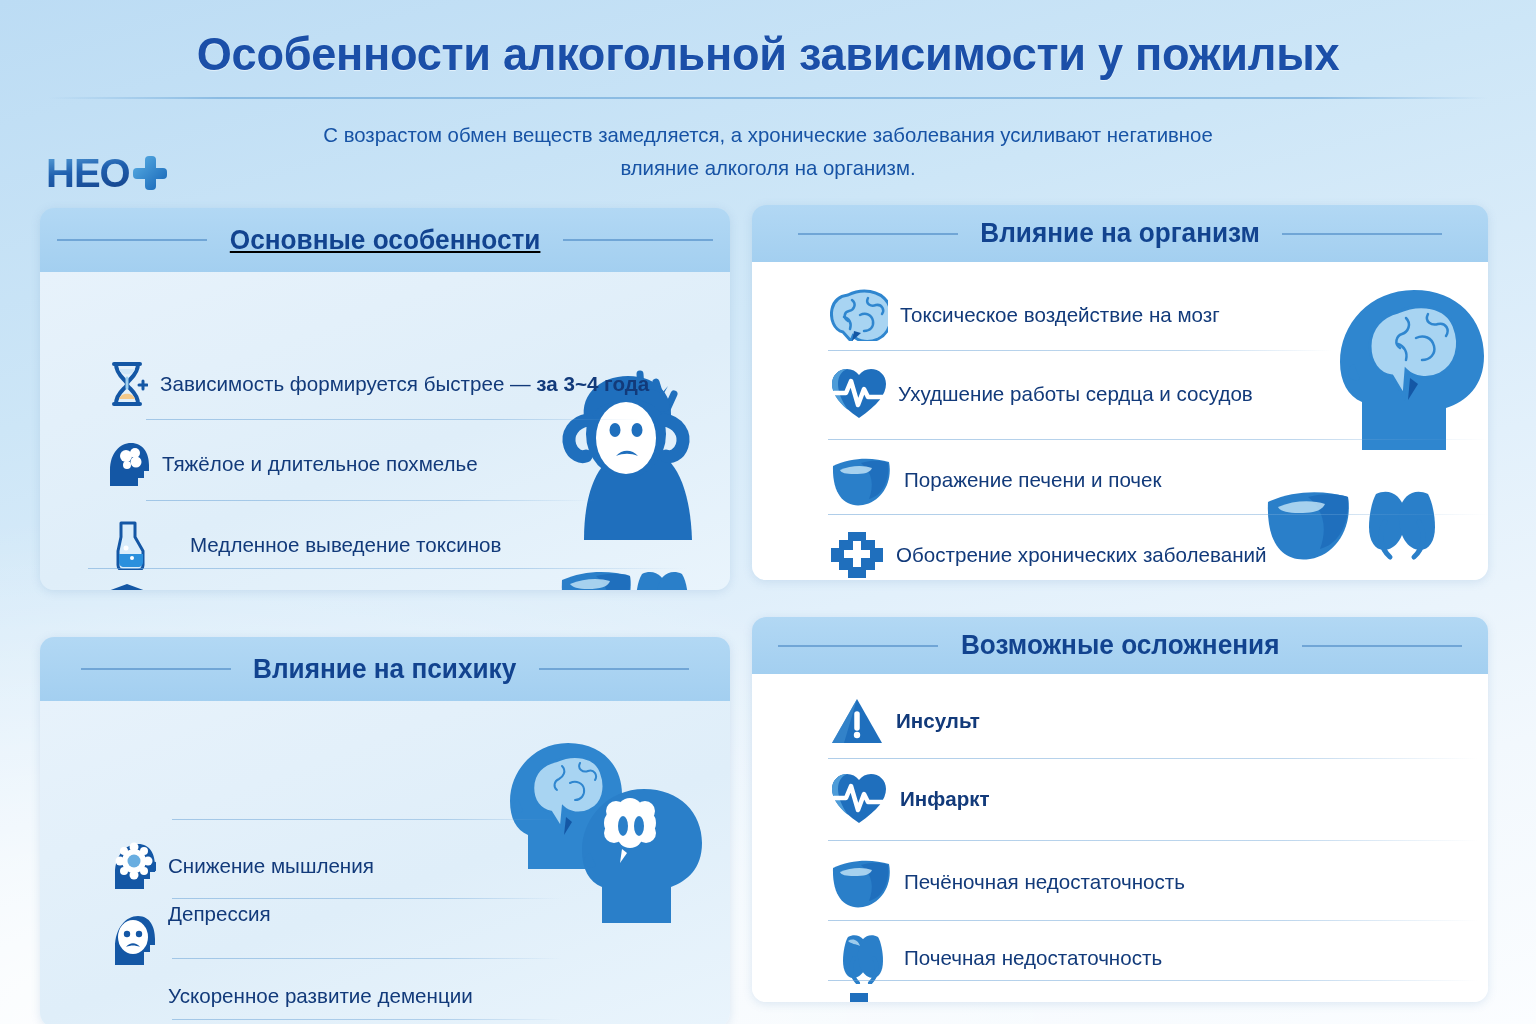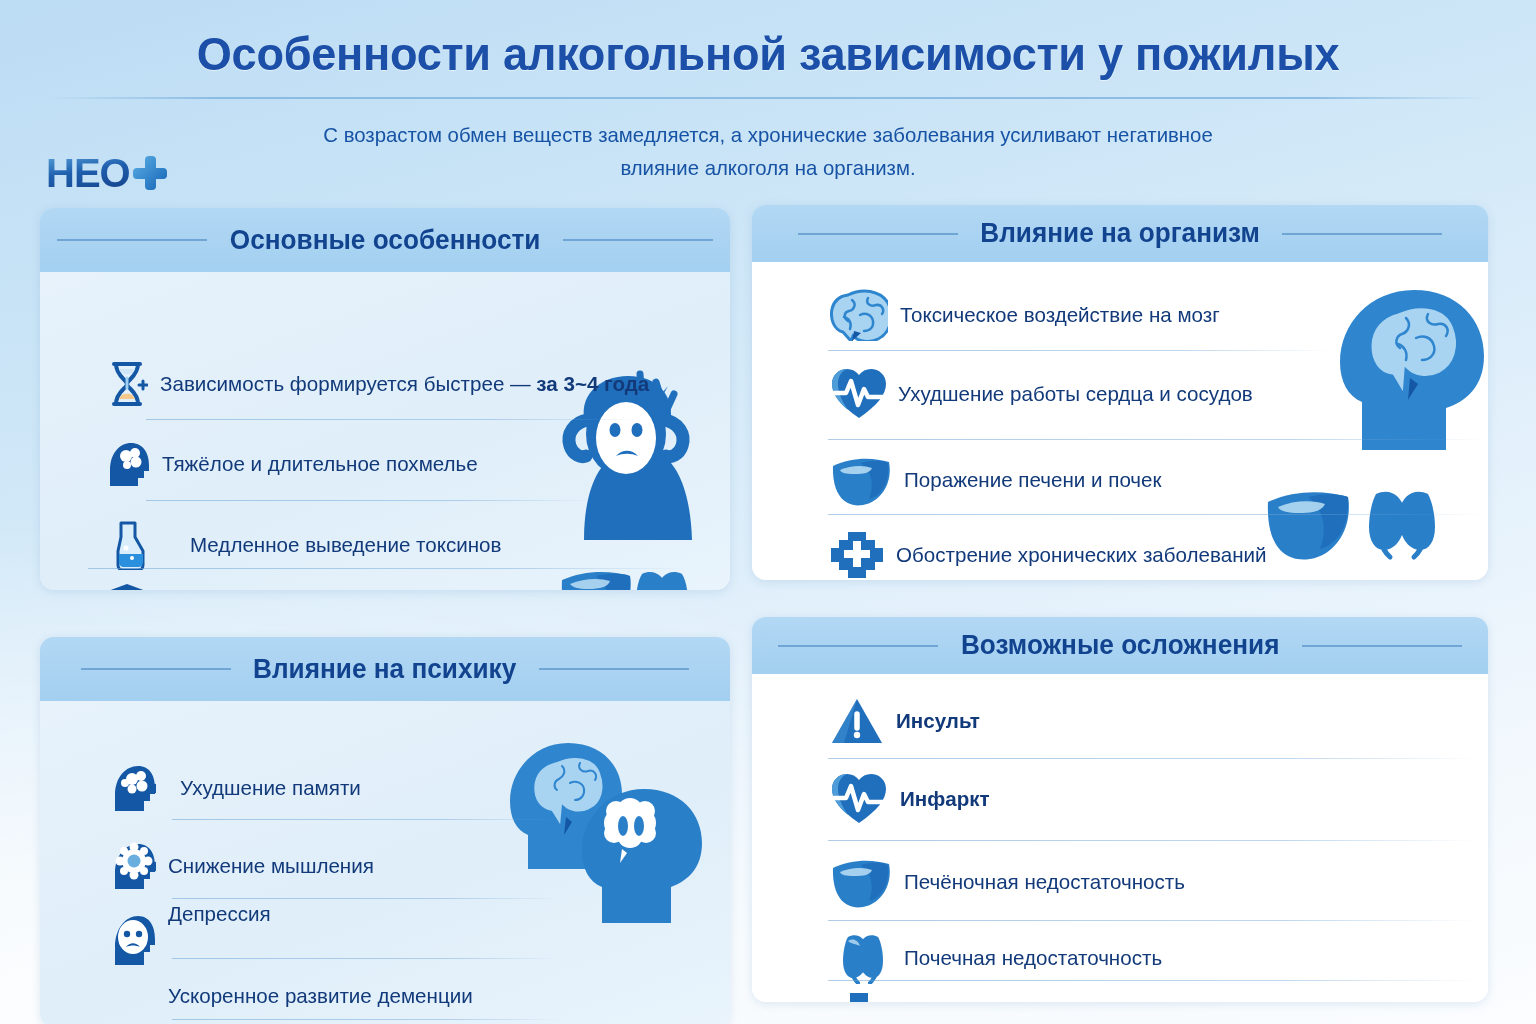--- a/index.html
+++ b/index.html
@@ -95,21 +95,21 @@
   .logo-plus::before { left: 12px; top: 0; width: 11px; height: 34px; }
   .logo-plus::after  { left: 0; top: 12px; width: 34px; height: 11px; }
 
   
   .card {
     position: absolute;
     border-radius: 14px;
     overflow: hidden;
     box-shadow: 0 2px 10px rgba(90,140,190,0.18);
   }
-  .card-tl { left: 40px;  top: 208px; width: 690px; height: 382px; }
+  .card-tl { left: 40px;  top: 208px; width: 690px; height: 382px; text-decoration: underline; }
   .card-tr { left: 752px; top: 205px; width: 736px; height: 375px; }
   .card-bl { left: 40px;  top: 617px; width: 690px; height: 390px; margin-top: 20px; }
   .card-br { left: 752px; top: 617px; width: 736px; height: 385px; }
 
   .card-head {
     position: relative;
     height: 64px;
     background: linear-gradient(180deg, #b2d8f4 0%, #a3cff0 100%);
     display: flex;
     align-items: center;
@@ -419,37 +419,20 @@
             <circle cx="139" cy="74" r="10"></circle>
           </g>
           <g fill="#2a7fc9">
             <ellipse cx="117" cy="89" rx="5" ry="10"></ellipse>
             <ellipse cx="133" cy="89" rx="5" ry="10"></ellipse>
           </g>
           <path d="M116 112 l-2 14 l7 -10 z" fill="#ffffff"></path>
         </g>
       </svg>
 
-      <div class="row" style="left:70px; top:62px;">
-        <svg class="ico" width="46" height="50" viewBox="0 0 46 50">
-          <path d="M5 48 V32 C5 14 16 3 28 3 c12 0 17 10 17 22 v6 h-5 v7 h-6 v10 z" fill="#1457a5"></path>
-          <g fill="#ffffff">
-            <circle cx="22" cy="16" r="6"></circle>
-            <circle cx="31" cy="13" r="5"></circle>
-            <circle cx="32" cy="23" r="5.5"></circle>
-            <circle cx="22" cy="26" r="4.5"></circle>
-            <circle cx="15" cy="20" r="4"></circle>
-          </g>
-          <path d="M45 22 l0 7 M42 25.5 l7 0" stroke="#1457a5" stroke-width="2.5" stroke-linecap="round"></path>
-        </svg>
-        <span class="row-text"></span>
-        <span class="row-text">
-          <span>Ухудшение памяти</span>
-        </span>
-      </div>
       <div class="divider" style="left:132px; top:118px; width:390px;"></div>
 
       <div class="row" style="left:70px; top:140px;">
         <svg class="ico" width="46" height="50" viewBox="0 0 46 50">
           <path d="M5 48 V32 C5 14 16 3 28 3 c12 0 17 10 17 22 v6 h-5 v7 h-6 v10 z" fill="#1457a5"></path>
           <g fill="#ffffff">
             <circle cx="24" cy="20" r="12"></circle>
             <circle cx="24" cy="6" r="4.5"></circle>
               <circle cx="24" cy="34" r="4.5"></circle>
             <circle cx="10" cy="20" r="4.5"></circle>

